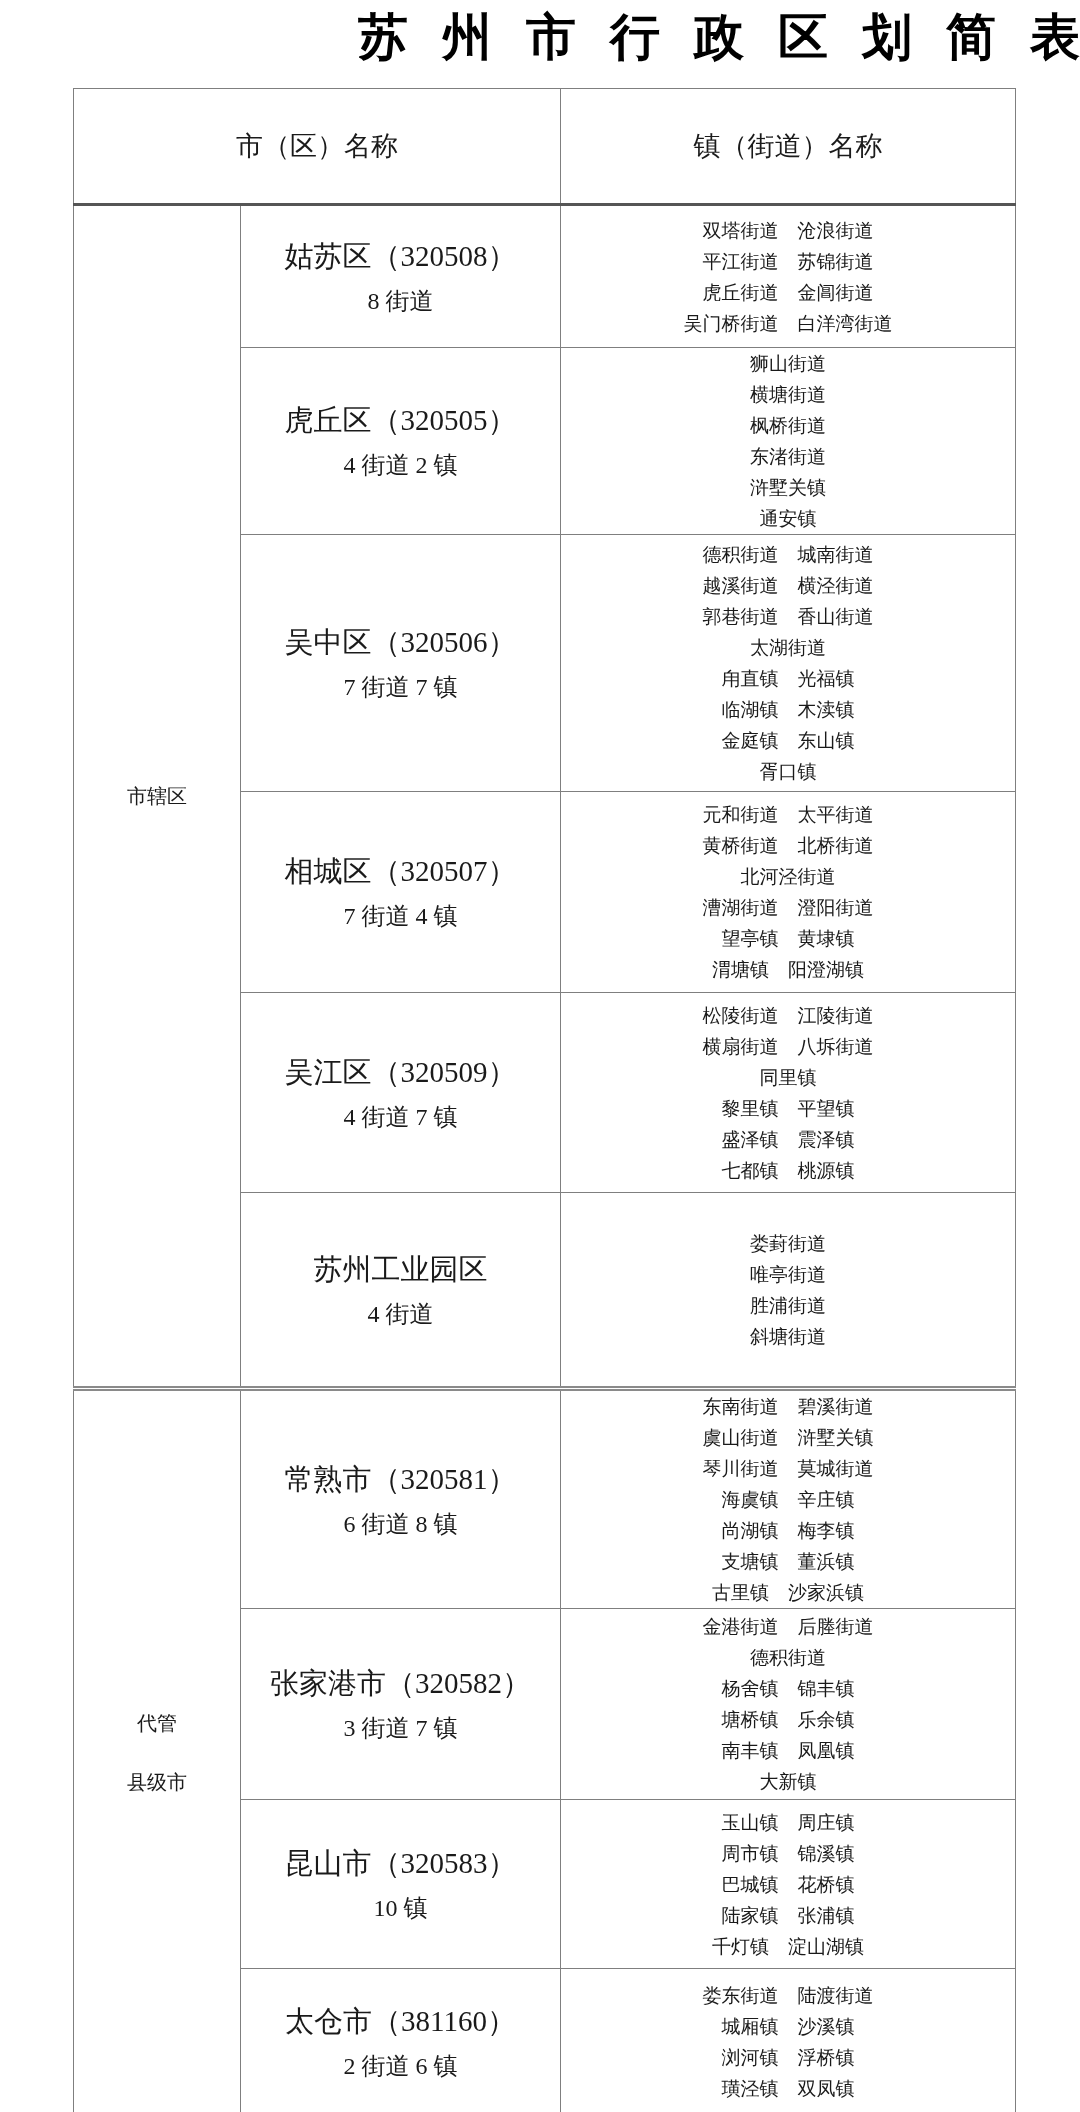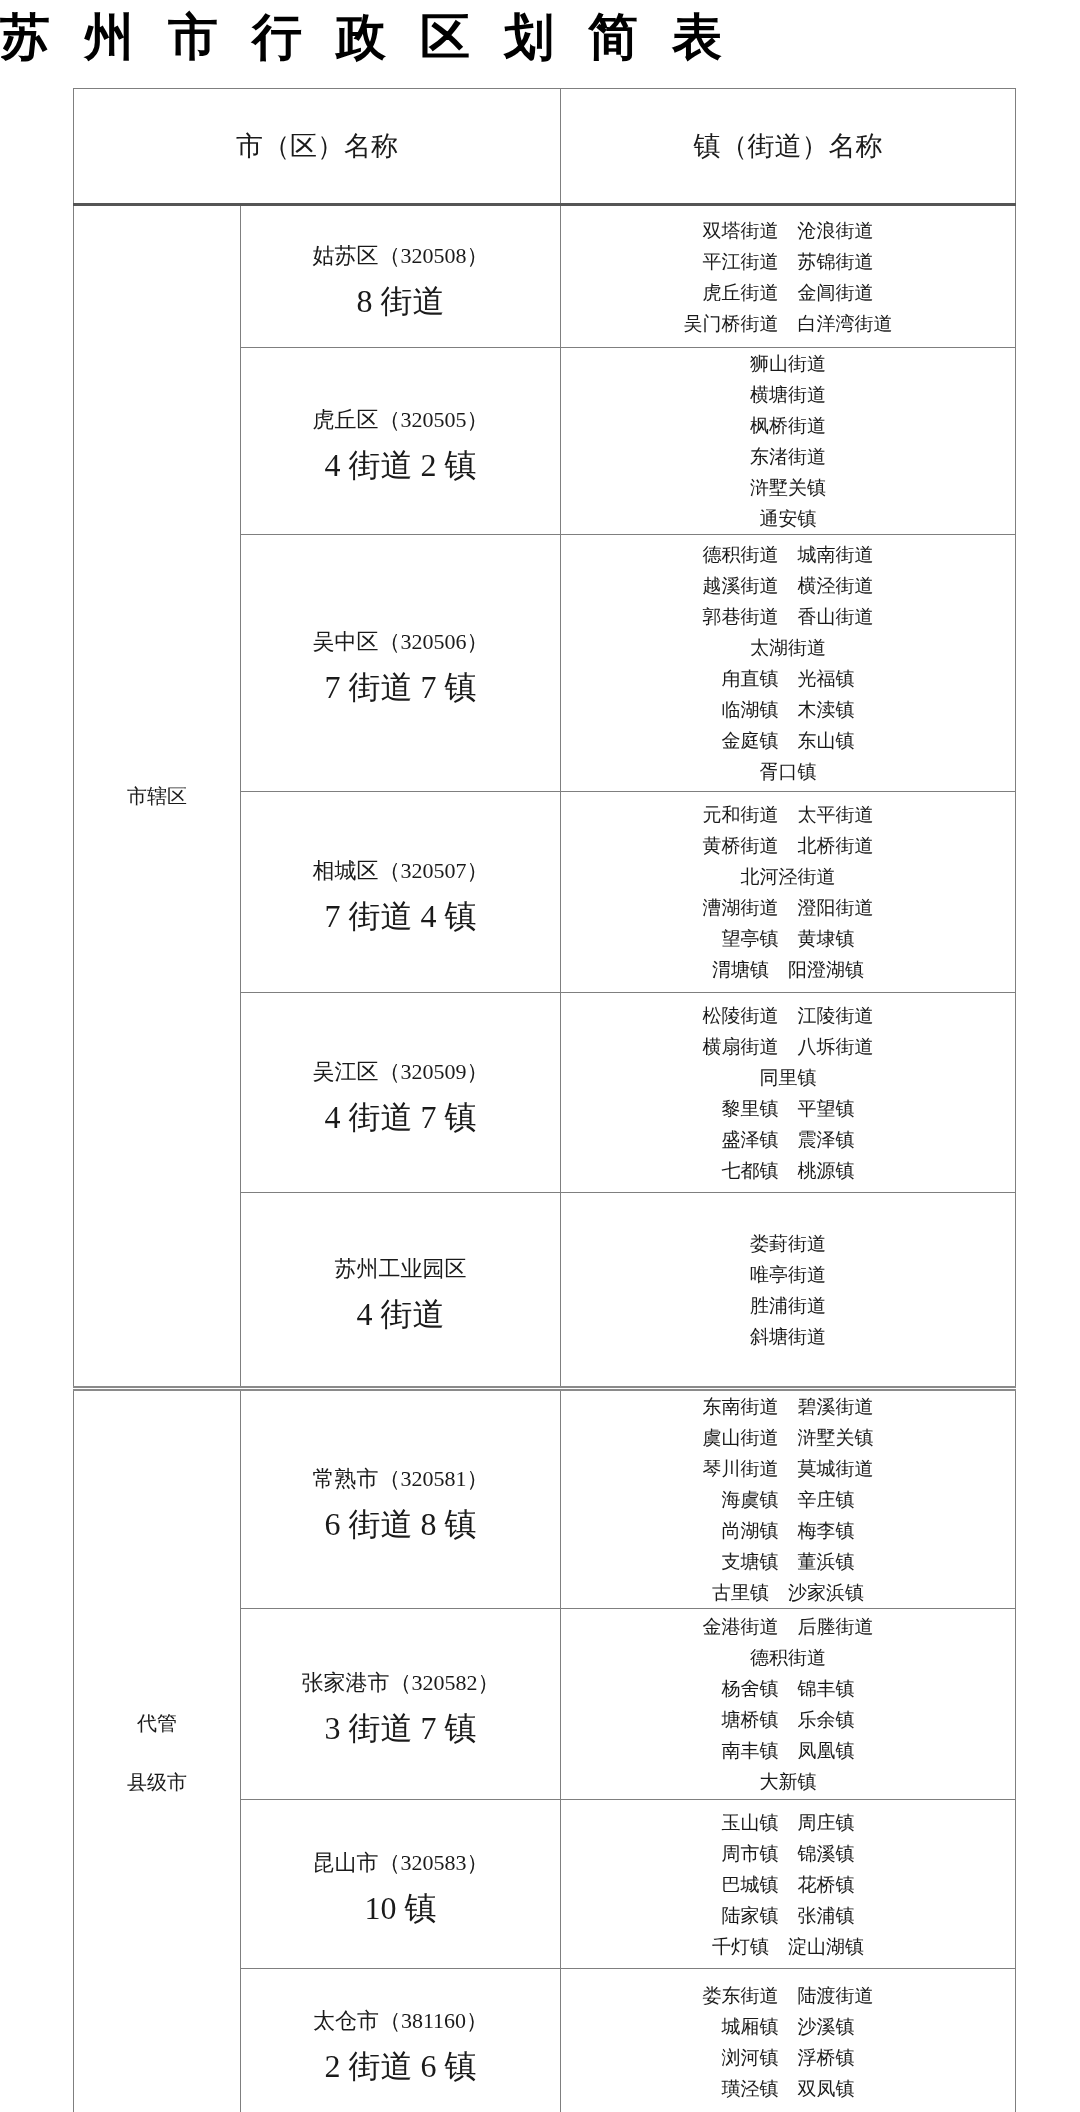--- a/index.html
+++ b/index.html
@@ -9,21 +9,21 @@
   }
   body {
     width: 1080px;
     height: 2112px;
     overflow: hidden;
     color: #1a1a1a;
     font-family: "Liberation Serif", "DejaVu Serif", serif;
   }
   .page-title {
     margin-top: 8px;
-    text-align: left;
+    text-align: right;
     font-family: "Liberation Sans", "DejaVu Sans", sans-serif;
     font-weight: 700;
     font-size: 50px;
     line-height: 58px;
     color: #000;
     white-space: nowrap;
   }
   .page-title span {
     letter-spacing: 34px;
     margin-right: -34px;
@@ -46,25 +46,25 @@
     font-size: 27px;
     font-weight: normal;
     border-bottom: 3px solid #555555;
   }
   .group-cell {
     font-size: 20px;
     line-height: 2.95;
     white-space: pre-line;
   }
   .district-name {
-    font-size: 22px;
+    font-size: 29px;
     line-height: 34px;
   }
   .district-count {
-    font-size: 32px;
+    font-size: 24px;
     line-height: 28px;
     margin-top: 14px;
   }
   .divisions-cell {
     font-size: 19px;
     line-height: 31px;
     white-space: pre-line;
   }
   tr.group-start > td {
     border-top: 5px double #8a8a8a;

